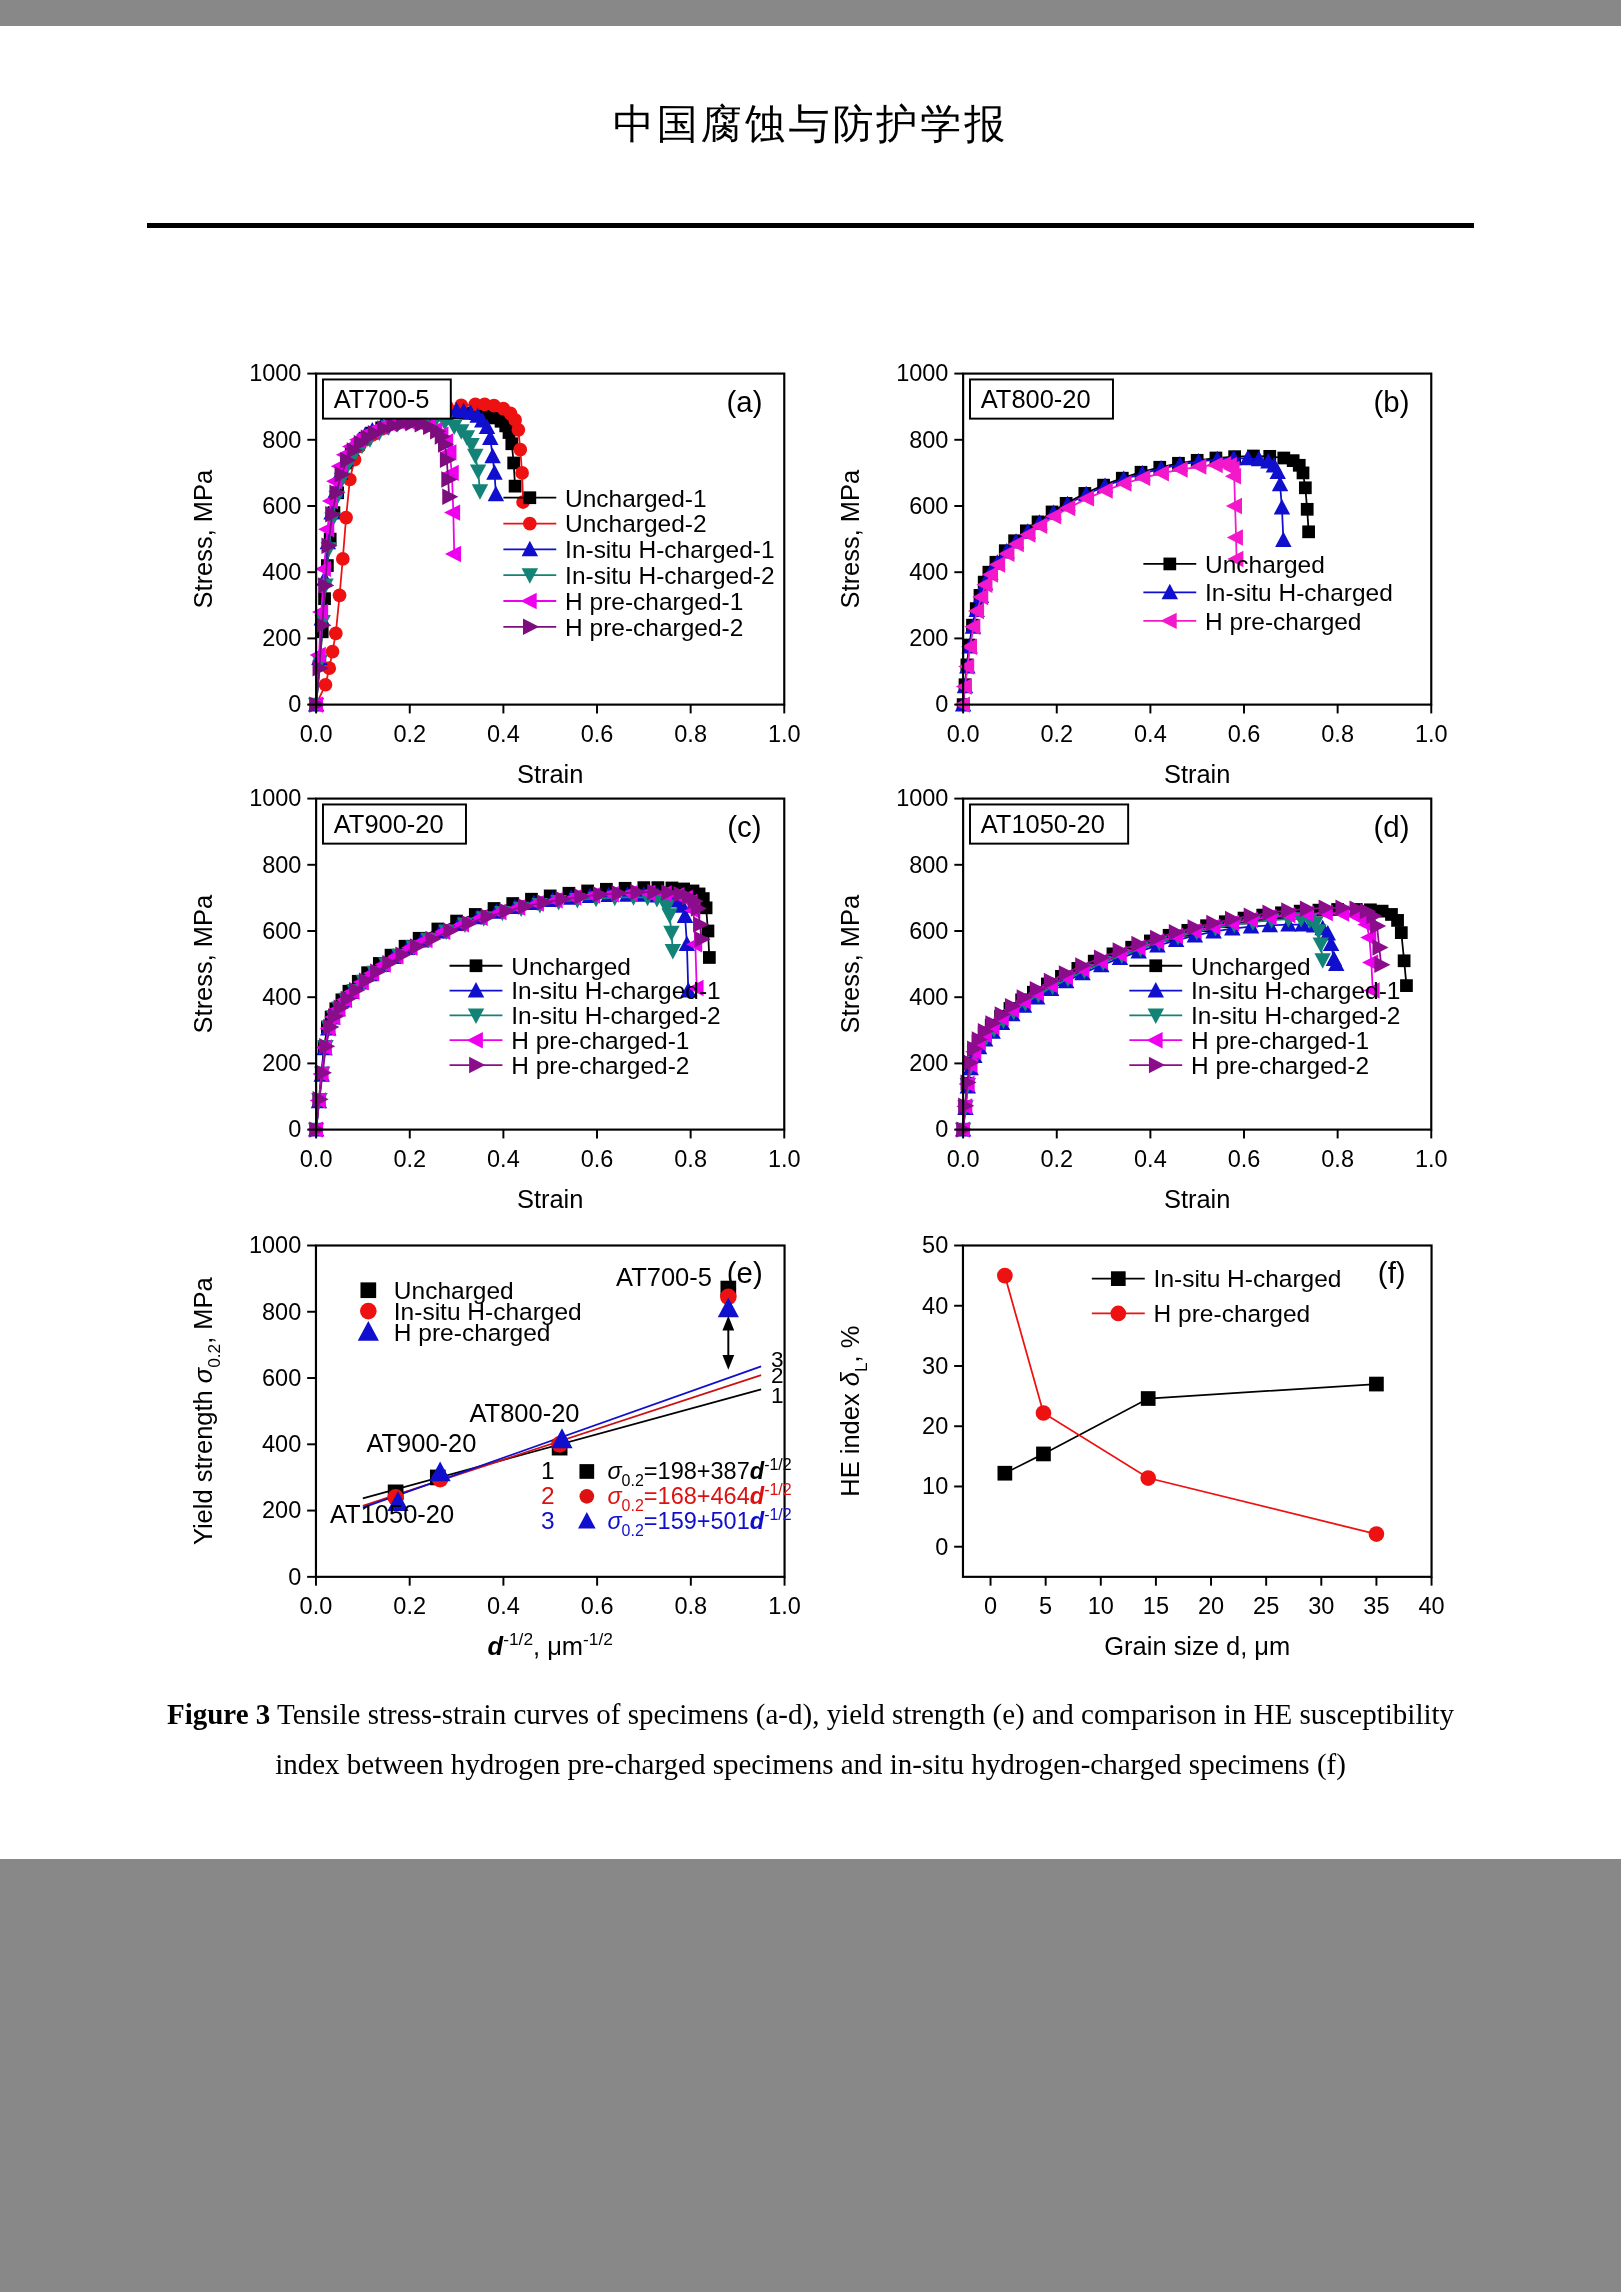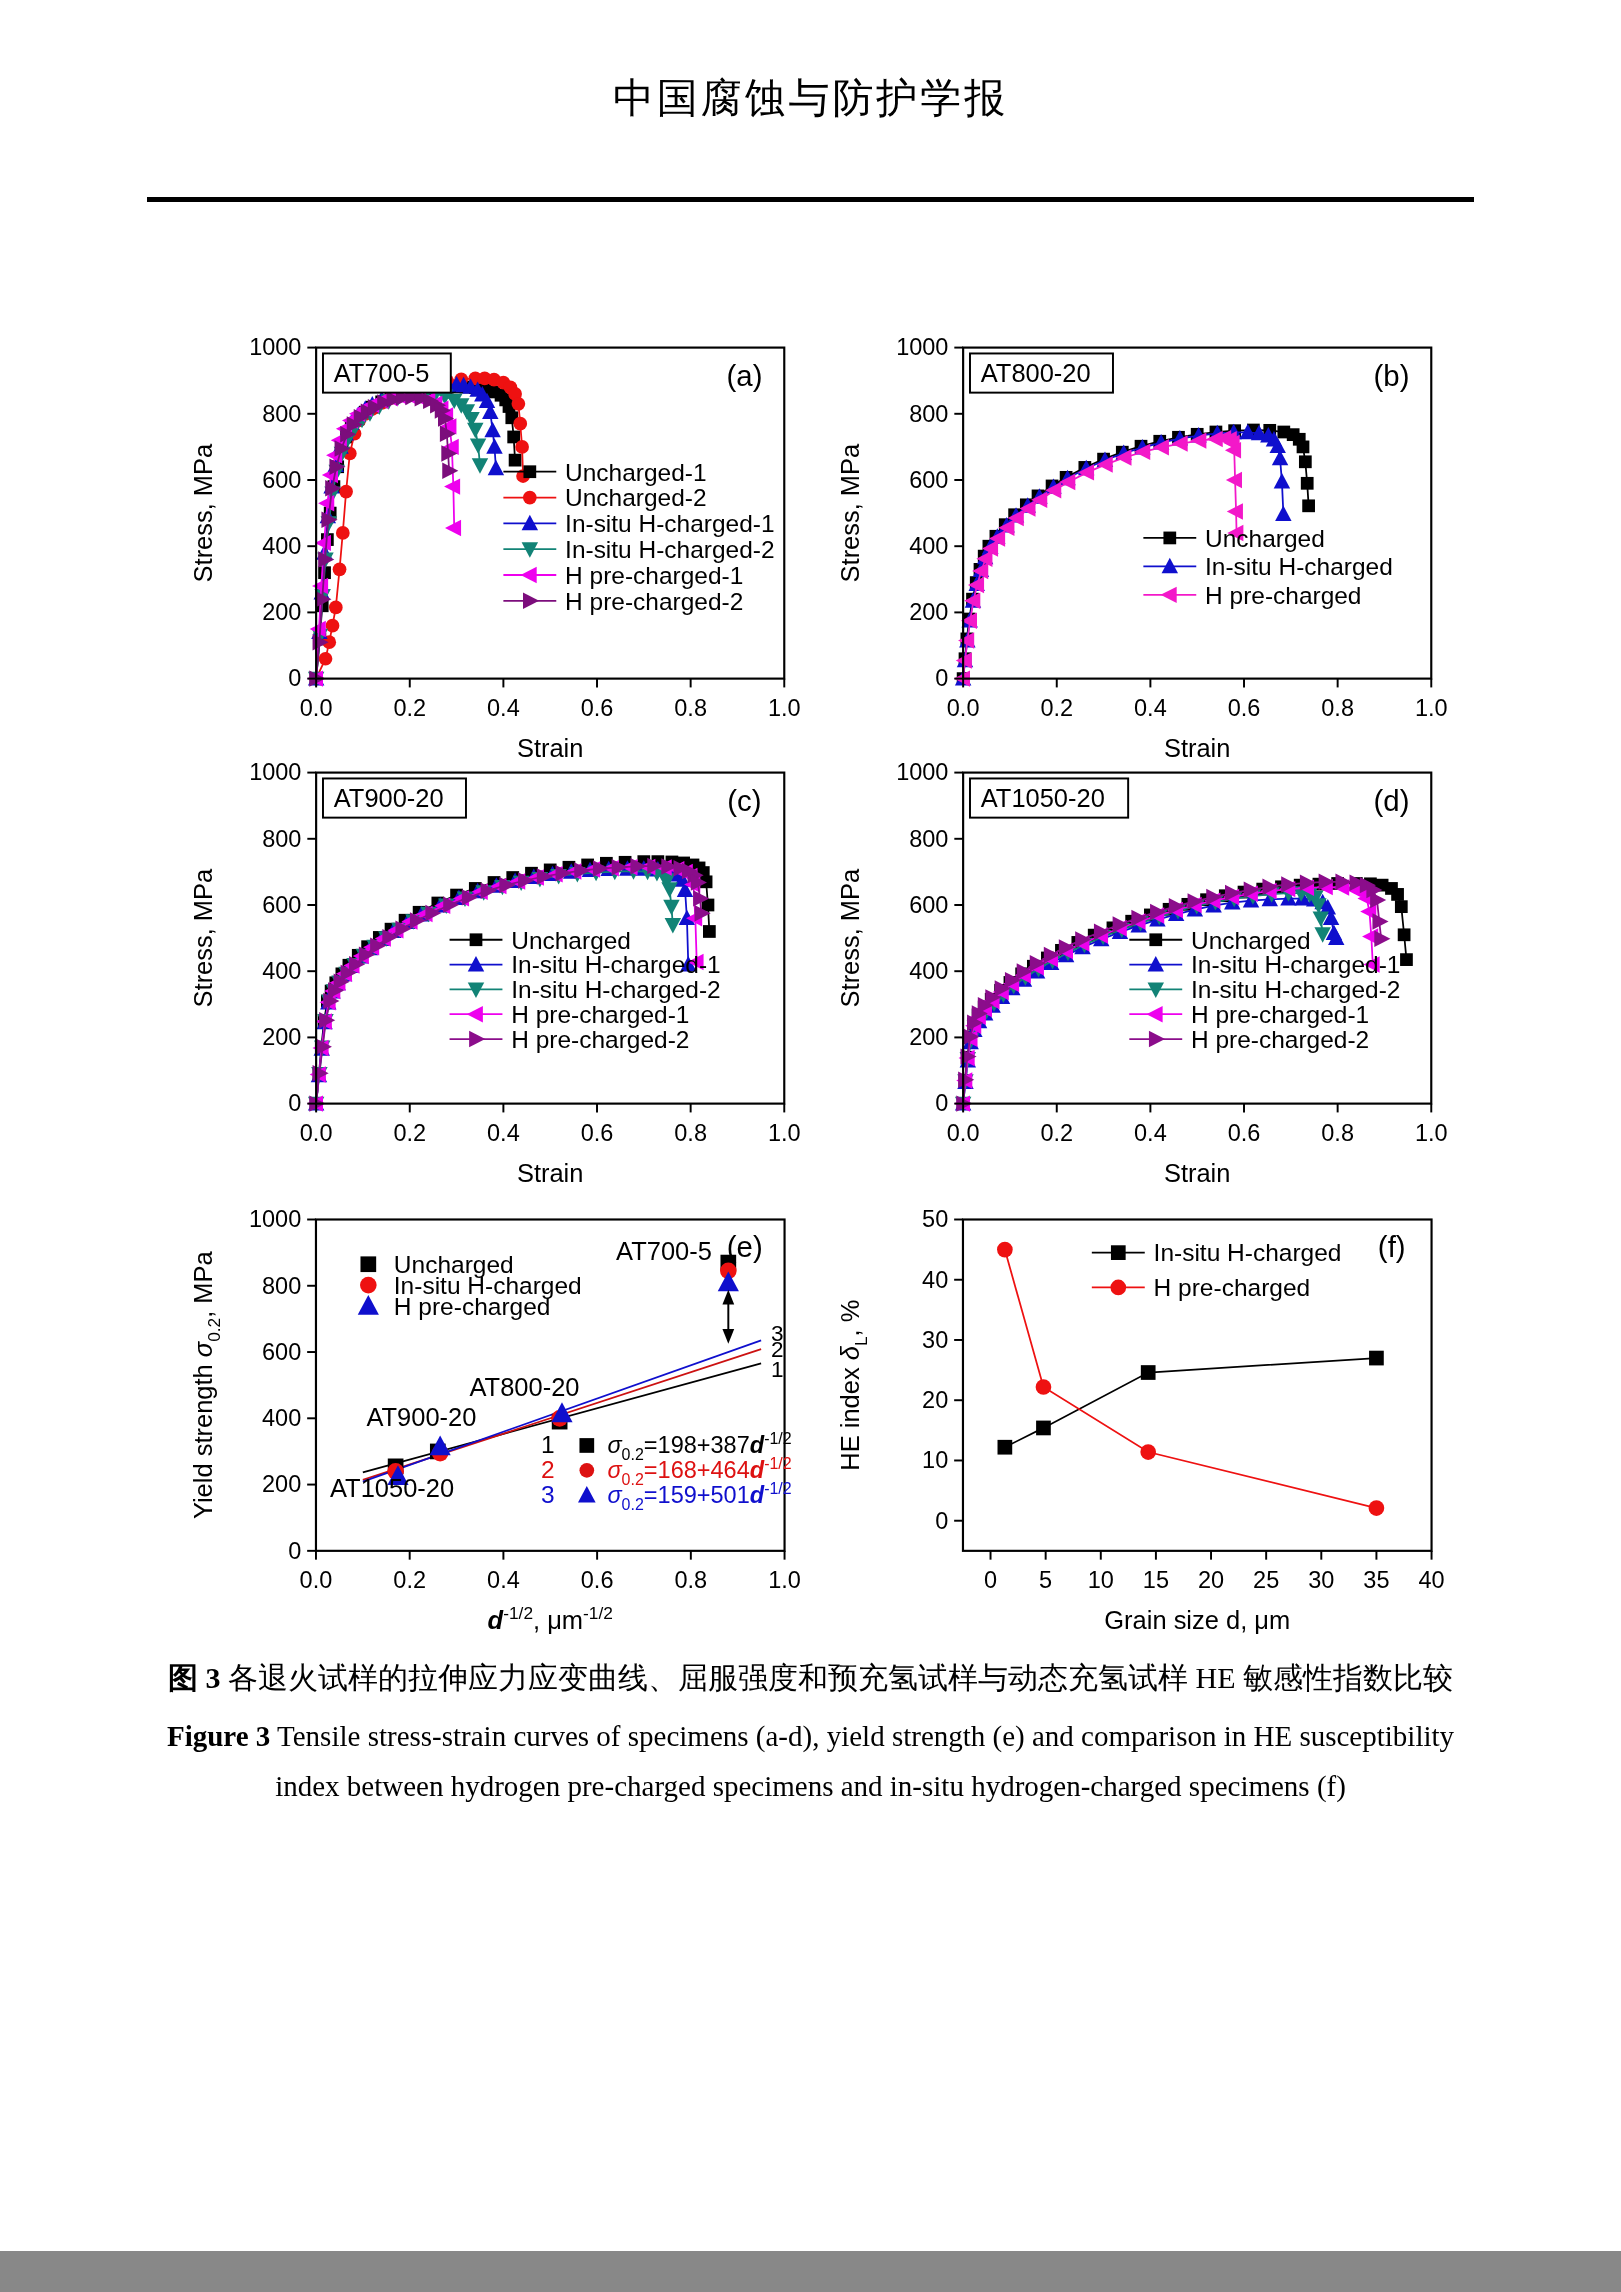--- a/index.html
+++ b/index.html
@@ -1,17 +1,17 @@
 <!DOCTYPE html>
 <html><head>
 <meta charset="utf-8">
 <style>
   html,body{margin:0;padding:0;background:#888;}
-  .page{position:relative;width:1621px;height:2251px;background:#fff;overflow:hidden;
-        font-family:"Liberation Sans",sans-serif;color:#000;}
+  .page{position:relative;width:1621px;height:1833px;background:#fff;overflow:hidden;
+        font-family:"Liberation Sans",sans-serif;color:#000;margin-top:26px;}
   .zh-title{position:absolute;left:0;top:71px;width:100%;text-align:center;
         font-family:"Liberation Serif",serif;font-size:41px;letter-spacing:2.9px;}
   .en-subtitle{position:absolute;left:0;top:139px;width:100%;text-align:center;
         font-family:"Liberation Serif",serif;font-size:27.4px;}
   .head-rule{position:absolute;left:147px;top:197px;width:1327px;height:4.9px;background:#000;}
   .para{position:absolute;left:147px;top:208px;width:1327px;
         font-family:"Liberation Serif",serif;font-size:30px;line-height:1.56;
         text-align:justify;text-indent:2em;}
   .red-ref{color:#e8251d;}
   .chart-box{position:absolute;}
@@ -975,17 +975,16 @@
         <line x1="285.45000000000005" y1="65.80000000000001" x2="339.45000000000005" y2="65.80000000000001" stroke="#000000" stroke-width="1.8"></line>
         <rect x="304.95000000000005" y="58.30000000000001" width="15" height="15" fill="#000000"></rect>
         <text x="348.45000000000005" y="74.80000000000001" font-size="25" fill="#000">In-situ H-charged</text>
         <line x1="285.45000000000005" y1="101.29" x2="339.45000000000005" y2="101.29" stroke="#ee1111" stroke-width="1.8"></line>
         <circle cx="312.45000000000005" cy="101.29" r="8" fill="#ee1111"></circle>
         <text x="348.45000000000005" y="110.29" font-size="25" fill="#000">H pre-charged</text>
       </svg>
     </div>
 
   <div class="caption">
-    <div class="zh"><span class="bold">图 3</span><span> 各退火试样的拉伸应力应变曲线、屈服强度和预充氢试样与动态充氢试样 HE 敏感性指数比较</span></div>
     <div class="en"><span class="bold">Figure 3</span><span> Tensile stress-strain curves of specimens (a-d), yield strength (e) and comparison in HE susceptibility index between hydrogen pre-charged specimens and in-situ hydrogen-charged specimens (f)</span></div>
   </div>
 </div>
 
 
 </body></html>

